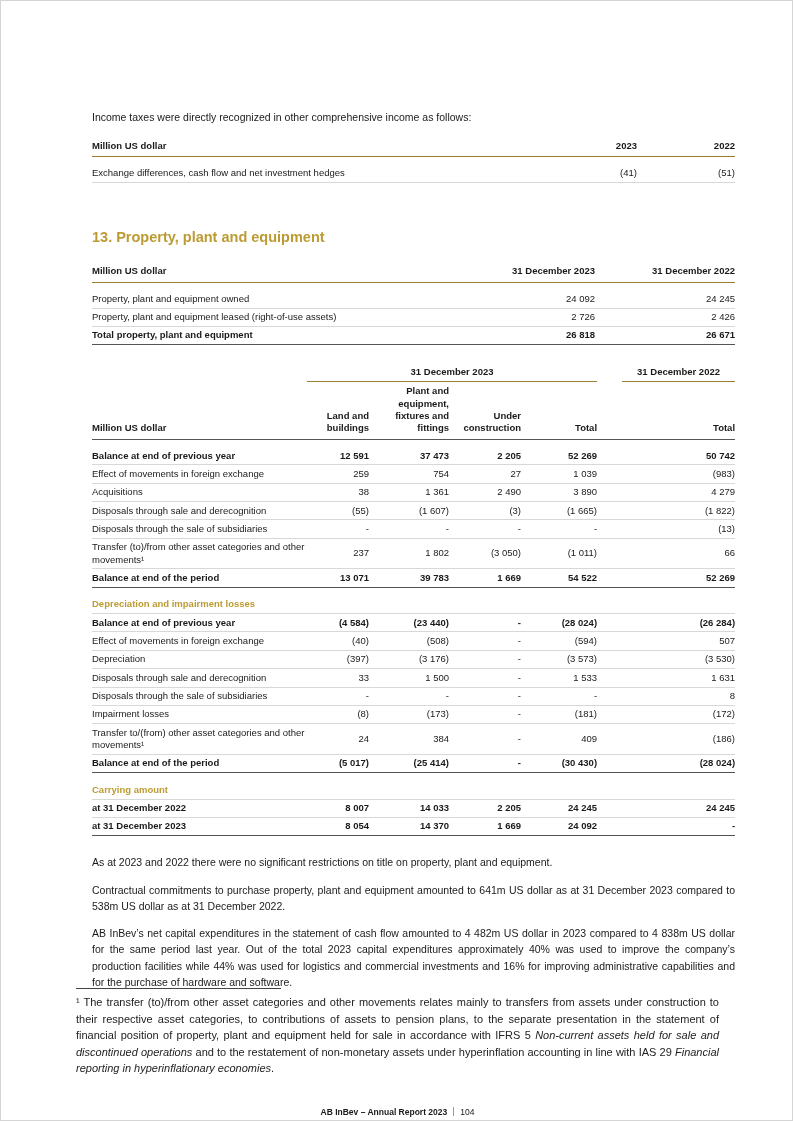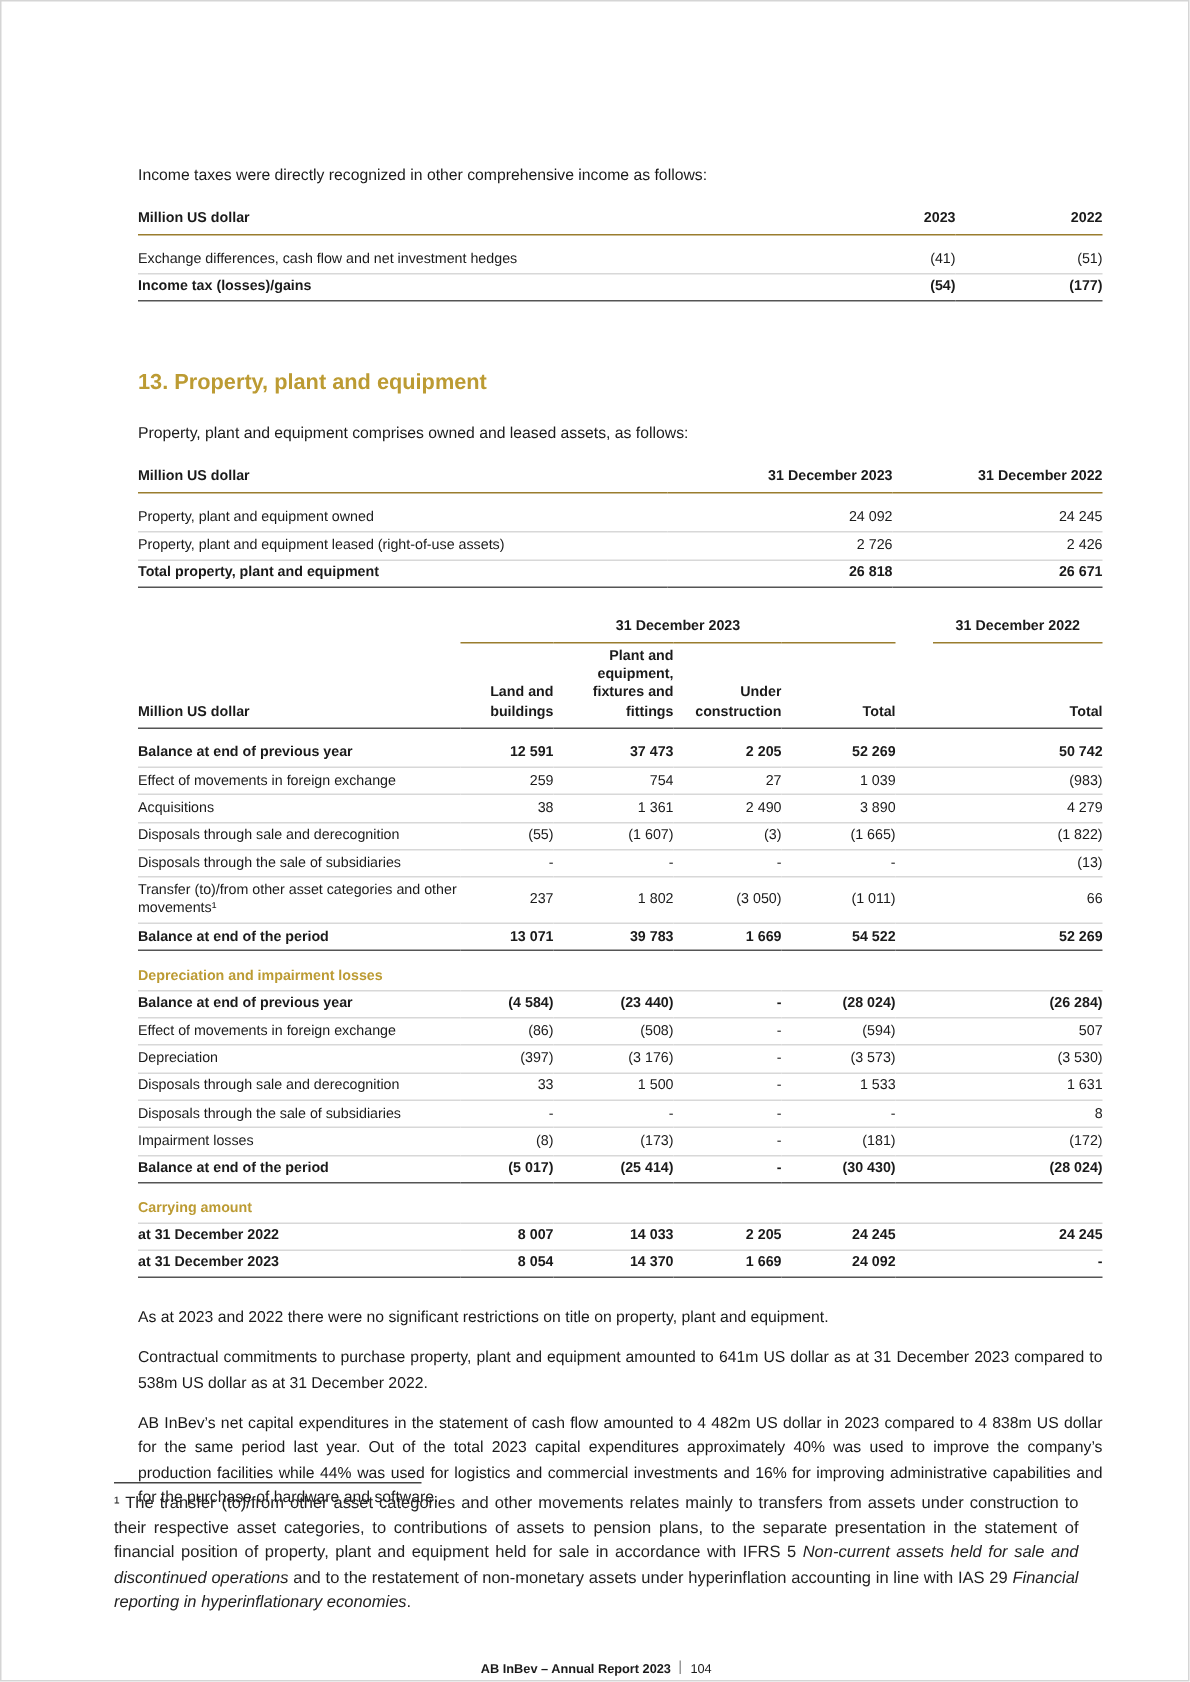--- a/index.html
+++ b/index.html
@@ -69,31 +69,25 @@
         <th class="num">2022</th>
       </tr>
       <tr class="gaprow">
             <td colspan="3"></td>
           </tr>
       <tr class="drow">
         <td class="lbl">Exchange differences, cash flow and net investment hedges</td>
         <td class="num">(41)</td>
         <td class="num">(51)</td>
       </tr>
-      <tr class="total">
-        <td class="lbl">Income tax (losses)/gains</td>
-        <td class="num">(54)</td>
-        <td class="num">(177)</td>
-      </tr>
     </tbody>
       </table>
 
     <h2 class="section-heading">13. Property, plant and equipment</h2>
 
-    <p class="body-text intro-line">Property, plant and equipment comprises owned and leased assets, as follows:</p>
 
     <table class="t t2">
       <colgroup>
           <col style="width:353px">
           <col style="width:150px">
           <col style="width:140px">
         </colgroup>
       <tbody>
           <tr class="hrow">
         <th class="lbl">Million US dollar</th>
@@ -231,21 +225,21 @@
         <td class="lbl">Balance at end of previous year</td>
         <td class="num">(4 584)</td>
         <td class="num">(23 440)</td>
         <td class="num">-</td>
         <td class="num">(28 024)</td>
         <td></td>
         <td class="num">(26 284)</td>
       </tr>
       <tr class="drow">
         <td class="lbl">Effect of movements in foreign exchange</td>
-        <td class="num">(86)</td>
+        <td class="num">(40)</td>
         <td class="num">(508)</td>
         <td class="num">-</td>
         <td class="num">(594)</td>
         <td></td>
         <td class="num">507</td>
       </tr>
       <tr class="drow">
         <td class="lbl">Depreciation</td>
         <td class="num">(397)</td>
         <td class="num">(3 176)</td>
@@ -273,20 +267,29 @@
         <td class="num">8</td>
       </tr>
       <tr class="drow">
         <td class="lbl">Impairment losses</td>
         <td class="num">(8)</td>
         <td class="num">(173)</td>
         <td class="num">-</td>
         <td class="num">(181)</td>
         <td></td>
         <td class="num">(172)</td>
+      </tr>
+      <tr class="drow">
+        <td class="lbl">Transfer to/(from) other asset categories and other movements¹</td>
+        <td class="num">24</td>
+        <td class="num">384</td>
+        <td class="num">-</td>
+        <td class="num">409</td>
+        <td></td>
+        <td class="num">(186)</td>
       </tr>
       <tr class="total">
         <td class="lbl">Balance at end of the period</td>
         <td class="num">(5 017)</td>
         <td class="num">(25 414)</td>
         <td class="num">-</td>
         <td class="num">(30 430)</td>
         <td></td>
         <td class="num">(28 024)</td>
       </tr>

